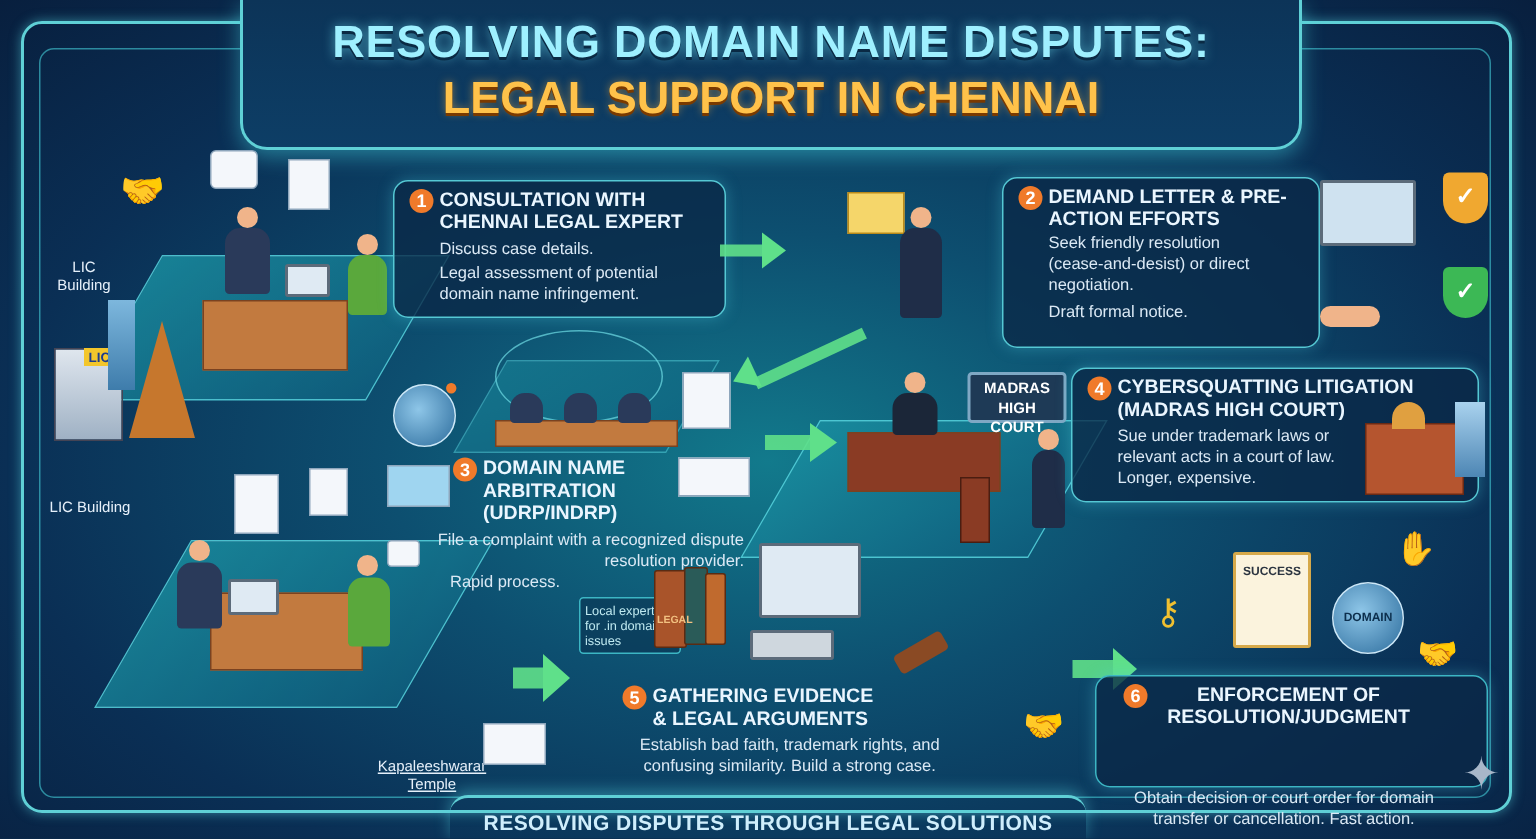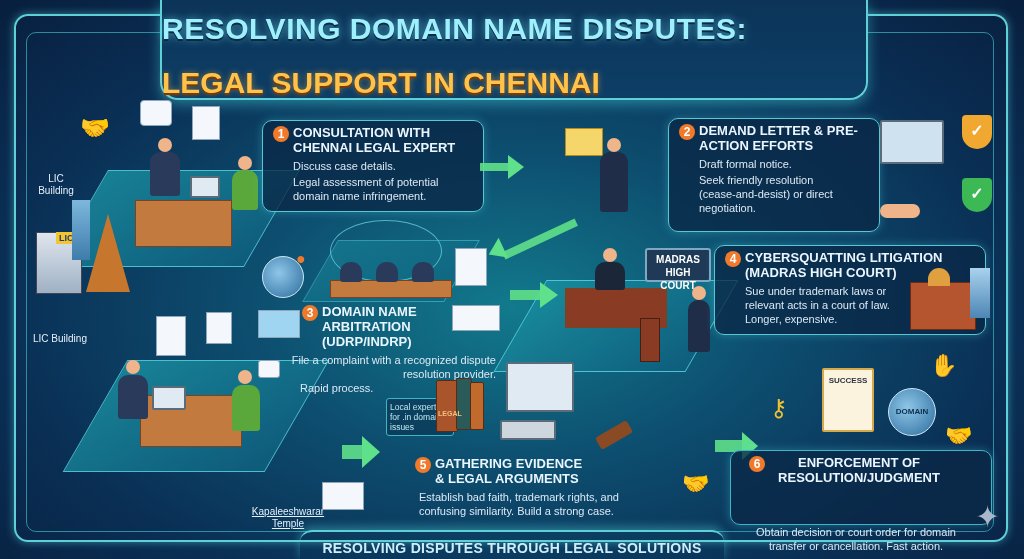--- a/index.html
+++ b/index.html
@@ -1,23 +1,23 @@
 <!DOCTYPE html>
 <html><head>
 <meta charset="utf-8">
 <style>
   html,body{margin:0;padding:0;}
   body{width:1024px;height:559px;overflow:hidden;background:#0b2a4a;font-family:"Liberation Sans",sans-serif;}
   .canvas{position:relative;width:1024px;height:559px;overflow:hidden;
     background:radial-gradient(ellipse at 50% 55%, #127a8c 0%, #0d4f70 35%, #0a2f55 70%, #081f3e 100%);}
   .frame-outer{position:absolute;left:14px;top:14px;width:990px;height:524px;border:2px solid #5fd0d6;border-radius:14px;box-shadow:0 0 8px rgba(90,220,230,.5);}
   .frame-inner{position:absolute;left:26px;top:32px;width:966px;height:498px;border:1.5px solid #3cb6c4;border-radius:10px;opacity:.7;}
-  .title-box{position:absolute;left:160px;top:0;width:704px;height:98px;border:2px solid #5fd0d6;border-top:none;border-radius:0 0 18px 18px;background:linear-gradient(#0c3458,#0d3e66);box-shadow:0 4px 14px rgba(70,220,230,.45);text-align:left;}
+  .title-box{position:absolute;left:160px;top:0;width:704px;height:98px;border:2px solid #5fd0d6;border-top:none;border-radius:0 0 18px 18px;background:linear-gradient(#0c3458,#0d3e66);box-shadow:0 4px 14px rgba(70,220,230,.45);text-align:center;}
   .title-1{margin-top:12px;font-size:30px;font-weight:bold;letter-spacing:0.5px;color:#9ff0ff;text-shadow:0 2px 0 #0a2a44,0 0 8px rgba(120,240,255,.6);}
-  .title-2{margin-top:20px;font-size:30px;font-weight:bold;color:#ffc24a;text-shadow:0 2px 0 #7a3a00,0 0 6px rgba(255,180,60,.5);}
+  .title-2{margin-top:3px;font-size:30px;font-weight:bold;color:#ffc24a;text-shadow:0 2px 0 #7a3a00,0 0 6px rgba(255,180,60,.5);}
   .card{position:absolute;border:1.5px solid #55c8d4;border-radius:10px;background:rgba(10,40,70,.78);box-shadow:0 0 10px rgba(80,210,225,.35);padding:4px 10px;color:#e8f4ff;}
   .card.plain{border:none;background:transparent;box-shadow:none;}
   .num{display:inline-block;width:16px;height:16px;border-radius:50%;background:#f07a2a;color:#fff;font-size:12px;font-weight:bold;text-align:center;line-height:16px;vertical-align:top;margin-right:4px;margin-top:1px;}
   .h{display:inline-block;font-weight:bold;font-size:13px;line-height:15px;color:#eaf6ff;text-transform:uppercase;vertical-align:top;}
   .p{font-size:11px;line-height:14px;color:#dbe9f5;margin-top:4px;}
   .bottom-bar{position:absolute;left:300px;top:530px;width:424px;height:29px;border-top:2px solid #5fd0d6;border-radius:12px 12px 0 0;text-align:center;box-shadow:0 -3px 10px rgba(90,220,230,.4);}
   .bottom-bar span{display:block;margin-top:8px;font-size:14px;font-weight:bold;color:#cfeefc;letter-spacing:.3px;}
   .label{position:absolute;color:#e6f0fa;font-size:10px;text-align:center;line-height:12px;}
   .platform{position:absolute;background:linear-gradient(135deg,#1a8ea0,#0f5f7e);border:1.5px solid #57d6e0;transform:skewX(-30deg);opacity:.85;}
   .arrow-body{position:absolute;background:#5fe08a;opacity:.9;}
@@ -80,22 +80,22 @@
 
   <div class="arrow-body" style="left:480px;top:163px;width:30px;height:8px;"></div>
   <div style="position:absolute;left:508px;top:155px;width:0;height:0;border-top:12px solid transparent;border-bottom:12px solid transparent;border-left:16px solid #5fe08a;"></div>
 
   <div class="doc" style="left:565px;top:128px;width:36px;height:26px;background:#f5d66a;border-color:#b98a1a;"></div>
   <div class="person" style="left:600px;top:152px;width:28px;height:60px;background:#1f2d48;"></div>
   <div class="head" style="left:607px;top:138px;"></div>
 
   <div class="card" style="left:668px;top:118px;width:190px;height:104px;">
     <span class="num">2</span><span class="h" style="width:160px;">DEMAND LETTER &amp; PRE-ACTION EFFORTS</span>
+    <div class="p" style="margin-left:20px;margin-top:2px;width:135px;">Seek friendly resolution (cease-and-desist) or direct negotiation.</div>
     <div class="p" style="margin-left:20px;">Draft formal notice.</div>
-    <div class="p" style="margin-left:20px;margin-top:2px;width:135px;">Seek friendly resolution (cease-and-desist) or direct negotiation.</div>
   </div>
   <div class="screen" style="left:880px;top:120px;width:60px;height:40px;background:#cfe2f0;"></div>
   <div class="shield" style="left:962px;top:115px;background:#f0a830;">
       <span>✓</span>
     </div>
   <div class="shield" style="left:962px;top:178px;background:#3cb855;">
       <span>✓</span>
     </div>
   <div style="position:absolute;left:880px;top:204px;width:40px;height:14px;background:#f0b48a;border-radius:7px;"></div>
 
@@ -156,21 +156,21 @@
   <div class="book" style="left:470px;top:382px;width:12px;height:46px;background:#c06a2e;"></div>
   <div class="legal-label">LEGAL</div>
   <div class="screen" style="left:506px;top:362px;width:64px;height:46px;"></div>
   <div class="screen" style="left:500px;top:420px;width:52px;height:16px;background:#cfd7de;"></div>
   <div style="position:absolute;left:596px;top:428px;width:36px;height:14px;background:#8a4a24;border-radius:3px;transform:rotate(-30deg);"></div>
   <div style="position:absolute;left:342px;top:445px;width:22px;height:14px;background:#5fe08a;opacity:.9;"></div>
   <div style="position:absolute;left:362px;top:436px;width:0;height:0;border-top:16px solid transparent;border-bottom:16px solid transparent;border-left:18px solid #5fe08a;"></div>
 
   <div class="card plain" style="left:405px;top:452px;width:235px;">
     <span class="num">5</span><span class="h" style="width:160px;">GATHERING EVIDENCE &amp; LEGAL ARGUMENTS</span>
-    <div class="p" style="margin-left:4px;width:215px;">Establish bad faith, trademark rights, and confusing similarity. Build a strong case.</div>
+    <div class="p" style="margin-left:4px;width:215px;text-align:center;">Establish bad faith, trademark rights, and confusing similarity. Build a strong case.</div>
   </div>
 
   <div class="label" style="left:682px;top:478px;font-size:22px;">🤝</div>
 
   <div class="arrow-body" style="left:715px;top:440px;width:28px;height:12px;"></div>
   <div style="position:absolute;left:742px;top:432px;width:0;height:0;border-top:14px solid transparent;border-bottom:14px solid transparent;border-left:16px solid #5fe08a;"></div>
 
   <div style="position:absolute;left:770px;top:394px;color:#f0c030;font-size:24px;">⚷</div>
   <div class="success">
       <span>SUCCESS</span>

